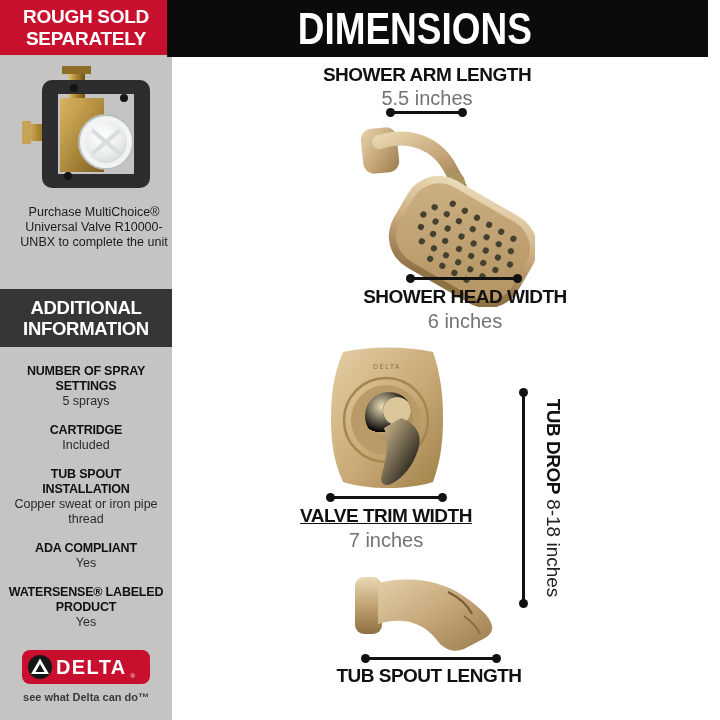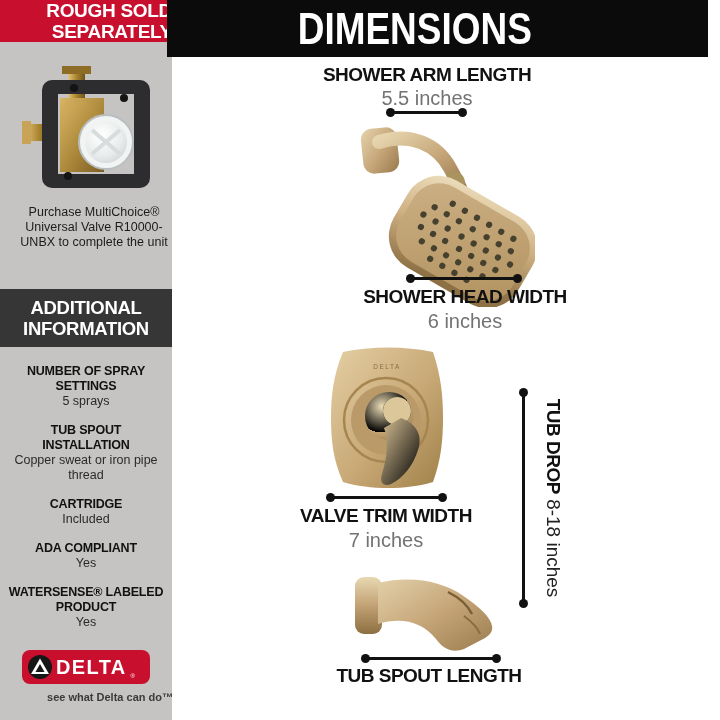--- a/index.html
+++ b/index.html
@@ -2,40 +2,40 @@
 <html><head>
 <meta charset="utf-8">
 <style>
   * { margin:0; padding:0; box-sizing:border-box; }
   html,body { width:720px; height:720px; }
   body { font-family:"Liberation Sans", sans-serif; background:#fff; position:relative; overflow:hidden; }
   .abs { position:absolute; }
 
   
   .sidebar { left:0; top:0; width:172px; height:720px; background:#c5c4c2; }
-  .red-header { left:0; top:0; width:172px; height:42px; background:#c8102e;
-    display:flex; align-items:center; justify-content:center; text-align:right;
+  .red-header { left:0; top:0; width:172px; height:55px; background:#c8102e;
+    display:flex; align-items:center; justify-content:center; text-align:center;
     color:#fff; font-weight:bold; font-size:19px; line-height:1.12; letter-spacing:-0.3px; }
   .purchase-note { left:18px; top:205px; width:152px; text-align:center;
     font-size:12.5px; line-height:15px; color:#1c1c1c; }
   .add-header { left:0; top:289px; width:172px; height:58px; background:#363636;
     display:flex; align-items:center; justify-content:flex-start; text-align:center;
     color:#fff; font-weight:bold; font-size:18.5px; line-height:1.15; letter-spacing:-0.3px; }
   .info-list { left:8px; top:364px; width:156px; }
   .info-item { text-align:center; margin-bottom:14px; }
   .info-label { font-weight:bold; font-size:12.5px; line-height:15px; color:#111; letter-spacing:-0.2px; }
   .info-value { font-size:12.5px; line-height:15px; color:#2a2a2a; }
 
   .delta-logo { left:22px; top:650px; width:128px; height:34px; background:#c8102e;
     border-radius:8px; display:flex; align-items:center; padding-left:5px; }
   .delta-logo .brand { color:#fff; font-weight:bold; font-size:21px; letter-spacing:1.5px;
     transform:scaleX(0.95); transform-origin:left center; margin-left:3px; }
   .delta-logo .reg { color:#fff; font-size:6px; align-self:flex-end; margin-bottom:5px; }
   .tagline { left:0; top:691px; width:172px; text-align:center;
-    font-size:11px; font-weight:bold; color:#3a3a3a;margin-left:24px; }
+    font-size:11px; font-weight:bold; color:#3a3a3a; }
 
   
   .main { left:172px; top:0; width:548px; height:720px; background:#fff; }
   .title-bar { left:-5px; top:0; width:541px; height:57px; background:#0b0b0b;
     display:flex; align-items:center; justify-content:center; }
   .title-bar h1 { color:#fff; font-size:44px; font-weight:bold; letter-spacing:0;
     transform:scaleX(0.84); padding-right:55px; white-space:nowrap; }
 
   .dim-label { font-weight:bold; font-size:19px; letter-spacing:-0.5px; color:#111; text-align:center; width:250px; }
   .dim-value { font-size:20px; color:#737373; text-align:center; width:250px; }
@@ -109,26 +109,26 @@
   <div class="abs add-header">
     <span>ADDITIONAL INFORMATION</span>
   </div>
 
   <div class="abs info-list">
     <div class="info-item">
       <div class="info-label">NUMBER OF SPRAY SETTINGS</div>
       <div class="info-value">5 sprays</div>
     </div>
     <div class="info-item">
+      <div class="info-label">CARTRIDGE</div>
+      <div class="info-value">Included</div>
+    </div>
+    <div class="info-item">
       <div class="info-label">TUB SPOUT INSTALLATION</div>
       <div class="info-value">Copper sweat or iron pipe thread</div>
-    </div>
-    <div class="info-item">
-      <div class="info-label">CARTRIDGE</div>
-      <div class="info-value">Included</div>
     </div>
     <div class="info-item">
       <div class="info-label">ADA COMPLIANT</div>
       <div class="info-value">Yes</div>
     </div>
     <div class="info-item">
       <div class="info-label">WATERSENSE® LABELED PRODUCT</div>
       <div class="info-value">Yes</div>
     </div>
   </div>
@@ -254,21 +254,21 @@
     <circle cx="61" cy="78" r="42" fill="none" stroke="#a68550" stroke-width="2.5"></circle>
     <circle cx="61" cy="78" r="35" fill="#b99a68"></circle>
     <circle cx="64" cy="74" r="24" fill="url(#hub)"></circle>
     <circle cx="72" cy="69" r="14" fill="#dcc79а"></circle>
     <circle cx="72" cy="69" r="14" fill="#dcc79a"></circle>
     <path d="M76 76 C 92 82, 98 94, 93 108 C 88 124, 78 136, 66 142 C 59 145, 54 141, 57 132 C 62 116, 64 98, 59 86 Z" fill="url(#lever)"></path>
     <text x="60" y="134" font-size="5" text-anchor="middle" fill="#8a6f45" font-family="Liberation Sans, sans-serif">◦</text>
   </svg>
 
   <div class="abs hline" style="left:158px; top:496px; width:113px;"></div>
-  <div class="abs dim-label" style="left:89px; top:505px;">VALVE TRIM WIDTH</div>
+  <div class="abs dim-label" style="left:89px; top:505px;text-decoration:underline;">VALVE TRIM WIDTH</div>
   <div class="abs dim-value" style="left:89px; top:529px;">7 inches</div>
 
   <div class="abs vline" style="left:350px; top:392px; height:212px;"></div>
   <div class="abs tub-drop-rot">
     <div class="inner">
       <b>TUB DROP</b>
       <span> </span>
       <span>8-18 inches</span>
     </div>
   </div>

